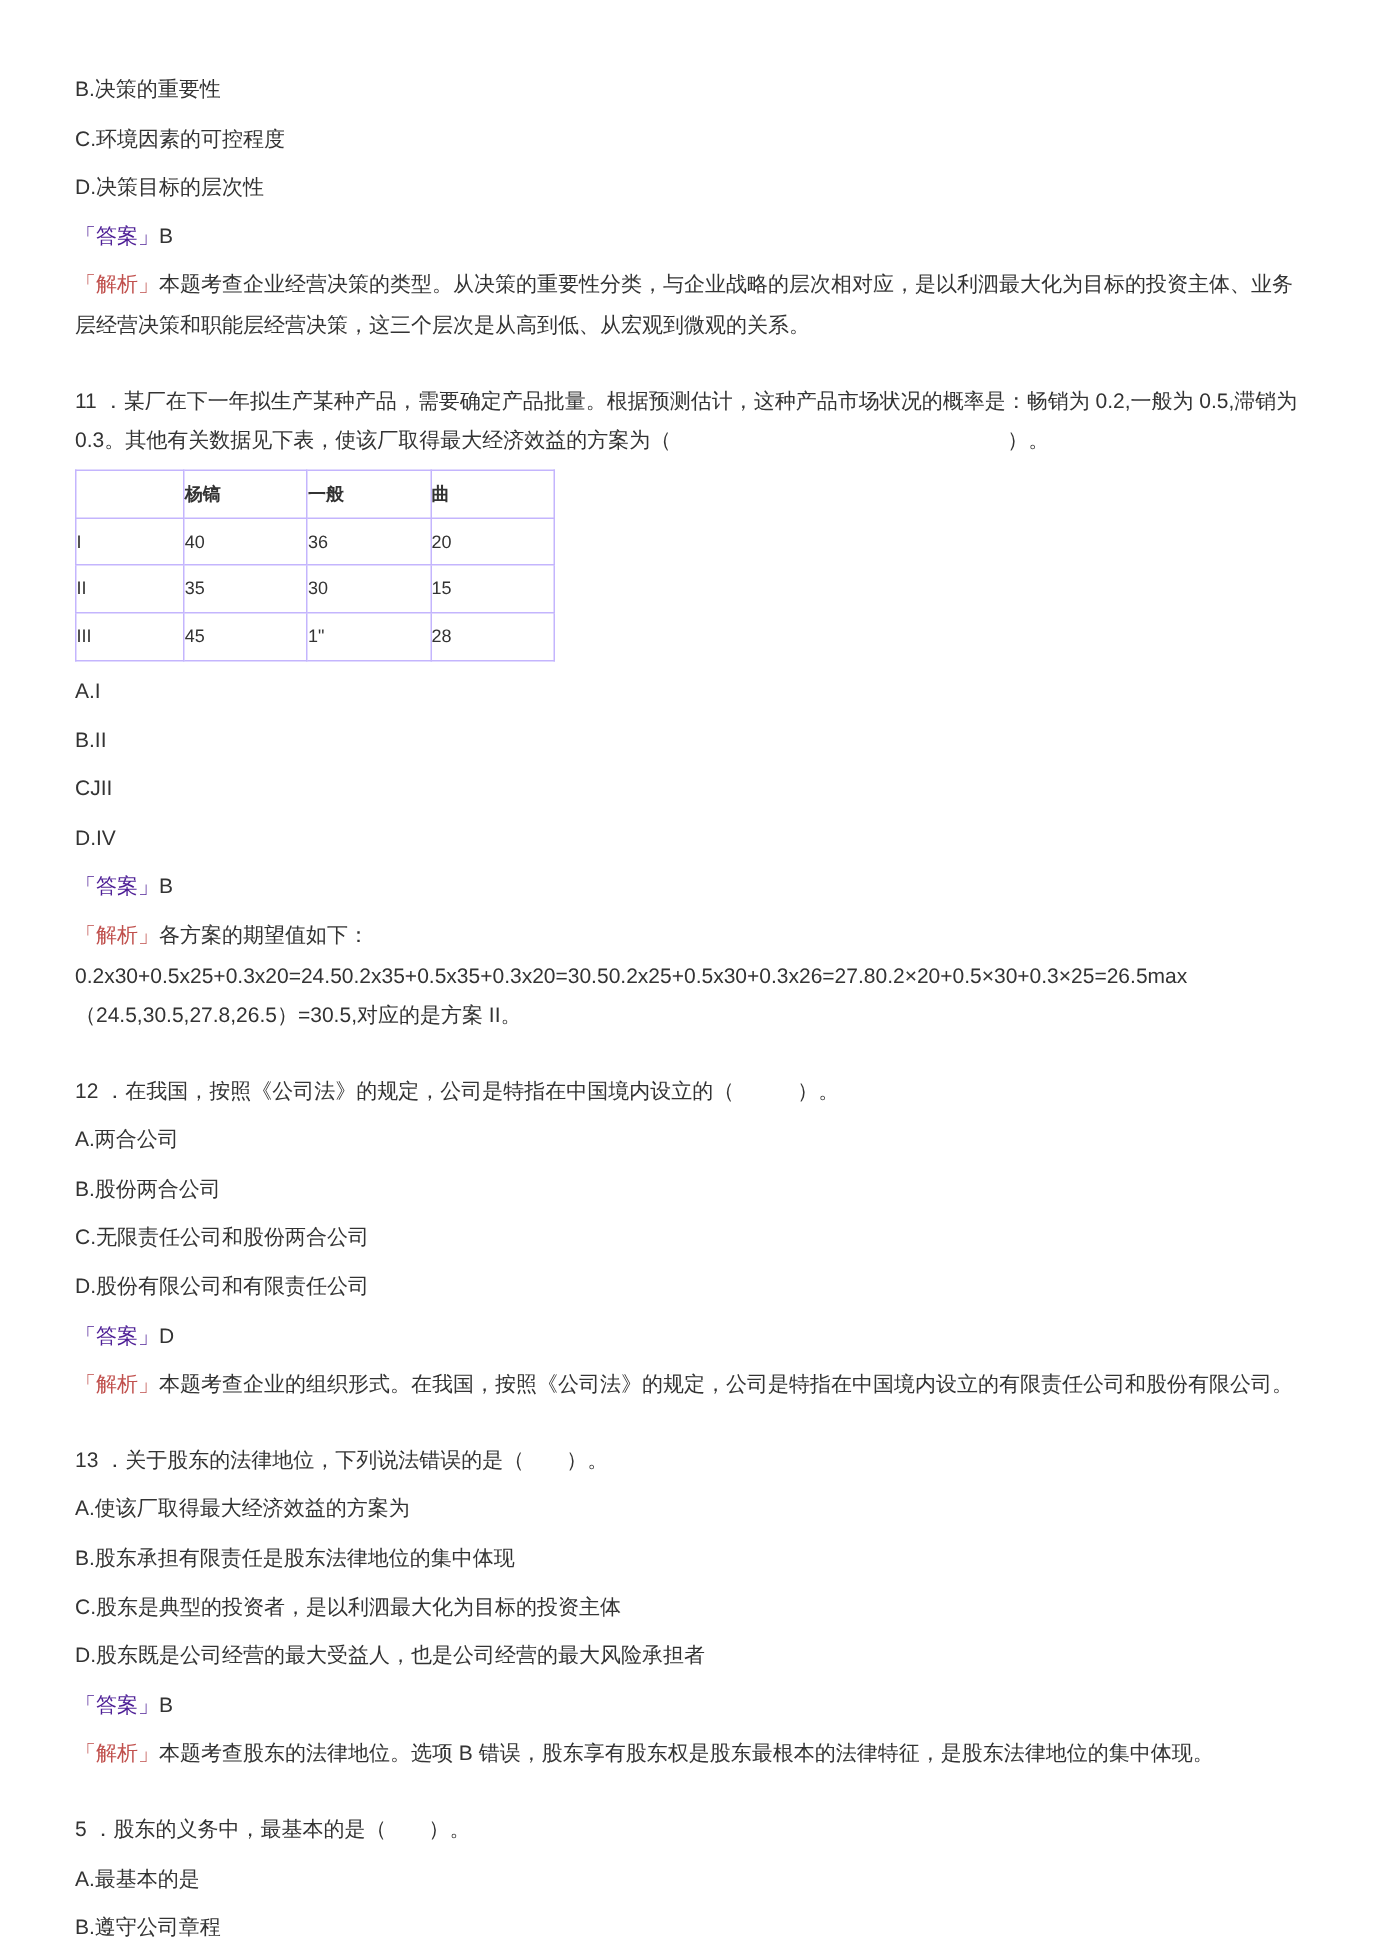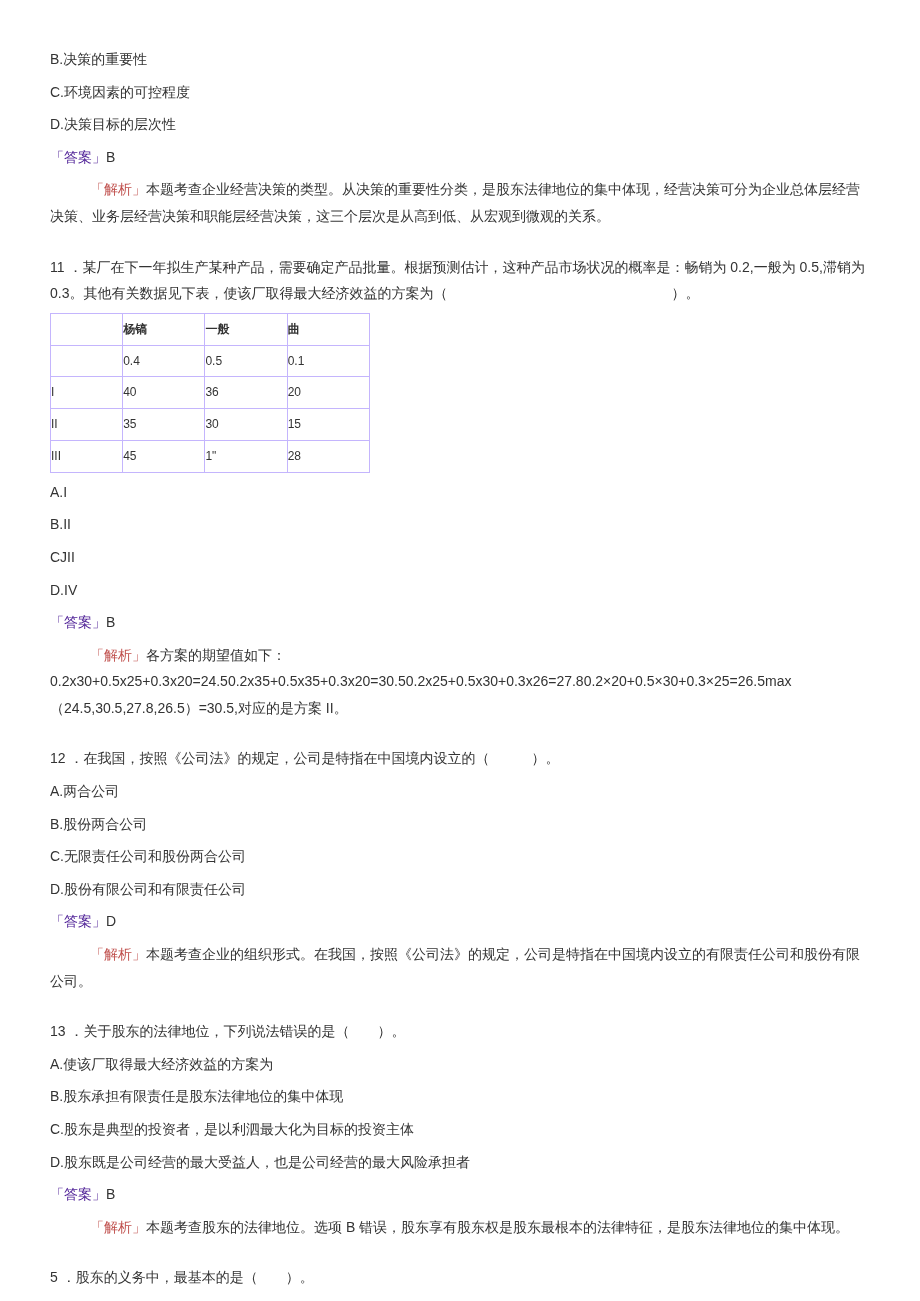--- a/index.html
+++ b/index.html
@@ -6,21 +6,21 @@
     font-family: "Microsoft YaHei", "SimSun", sans-serif;
     font-size: 14px;
     color: #333;
     background: #fff;
     margin: 0;
     padding: 40px 50px;
     width: 820px;
     line-height: 1.9;
   }
   .line { margin: 6px 0; }
-  .red { color: #c0504d; margin-left: 40px; }
+  .red { color: #c0504d; }
   .answer-label { color: #4c1d95; }
   .answer-val { color: #333; }
   .para { margin: 2px 0 2px 0; }
   .gap { height: 20px; }
   table.payoff {
     border-collapse: collapse;
     margin: 6px 0 6px 0;
     width: 320px;
   }
   table.payoff td, table.payoff th {
@@ -39,40 +39,34 @@
 </head>
 <body>
 
 <div class="line">B.决策的重要性</div>
 <div class="line">C.环境因素的可控程度</div>
 <div class="line">D.决策目标的层次性</div>
 <div class="line">
   <span class="answer-label">「答案」</span><span class="answer-val">B</span>
 </div>
 <div class="para">
-  <span class="red">「解析」</span><span>本题考查企业经营决策的类型。从决策的重要性分类，是股东法律地位的集中体现，经营决策可分为企业总体层经营决策、业务层经营决策和职能层经营决策，这三个层次是从高到低、从宏观到微观的关系。</span>
+  <span class="red">「解析」</span><span>本题考查企业经营决策的类型。从决策的重要性分类，与企业战略的层次相对应，是以利泗最大化为目标的投资主体、业务层经营决策和职能层经营决策，这三个层次是从高到低、从宏观到微观的关系。</span>
 </div>
 
 <div class="gap"></div>
 
 <div class="para">11 ．某厂在下一年拟生产某种产品，需要确定产品批量。根据预测估计，这种产品市场状况的概率是：畅销为 0.2,一般为 0.5,滞销为 0.3。其他有关数据见下表，使该厂取得最大经济效益的方案为（　　　　　　　　　　　　　　　　）。</div>
 
 <table class="payoff">
   <tbody>
       <tr>
     <td class="first"></td>
     <th class="col">杨镐</th>
     <th class="col">一般</th>
     <th class="col">曲</th>
-  </tr>
-  <tr class="bold-row">
-    <td class="first"></td>
-    <td class="col">0.4</td>
-    <td class="col">0.5</td>
-    <td class="col">0.1</td>
   </tr>
   <tr class="bold-row">
     <td class="first">I</td>
     <td class="col">40</td>
     <td class="col">36</td>
     <td class="col">20</td>
   </tr>
   <tr class="bold-row">
     <td class="first">II</td>
     <td class="col">35</td>

